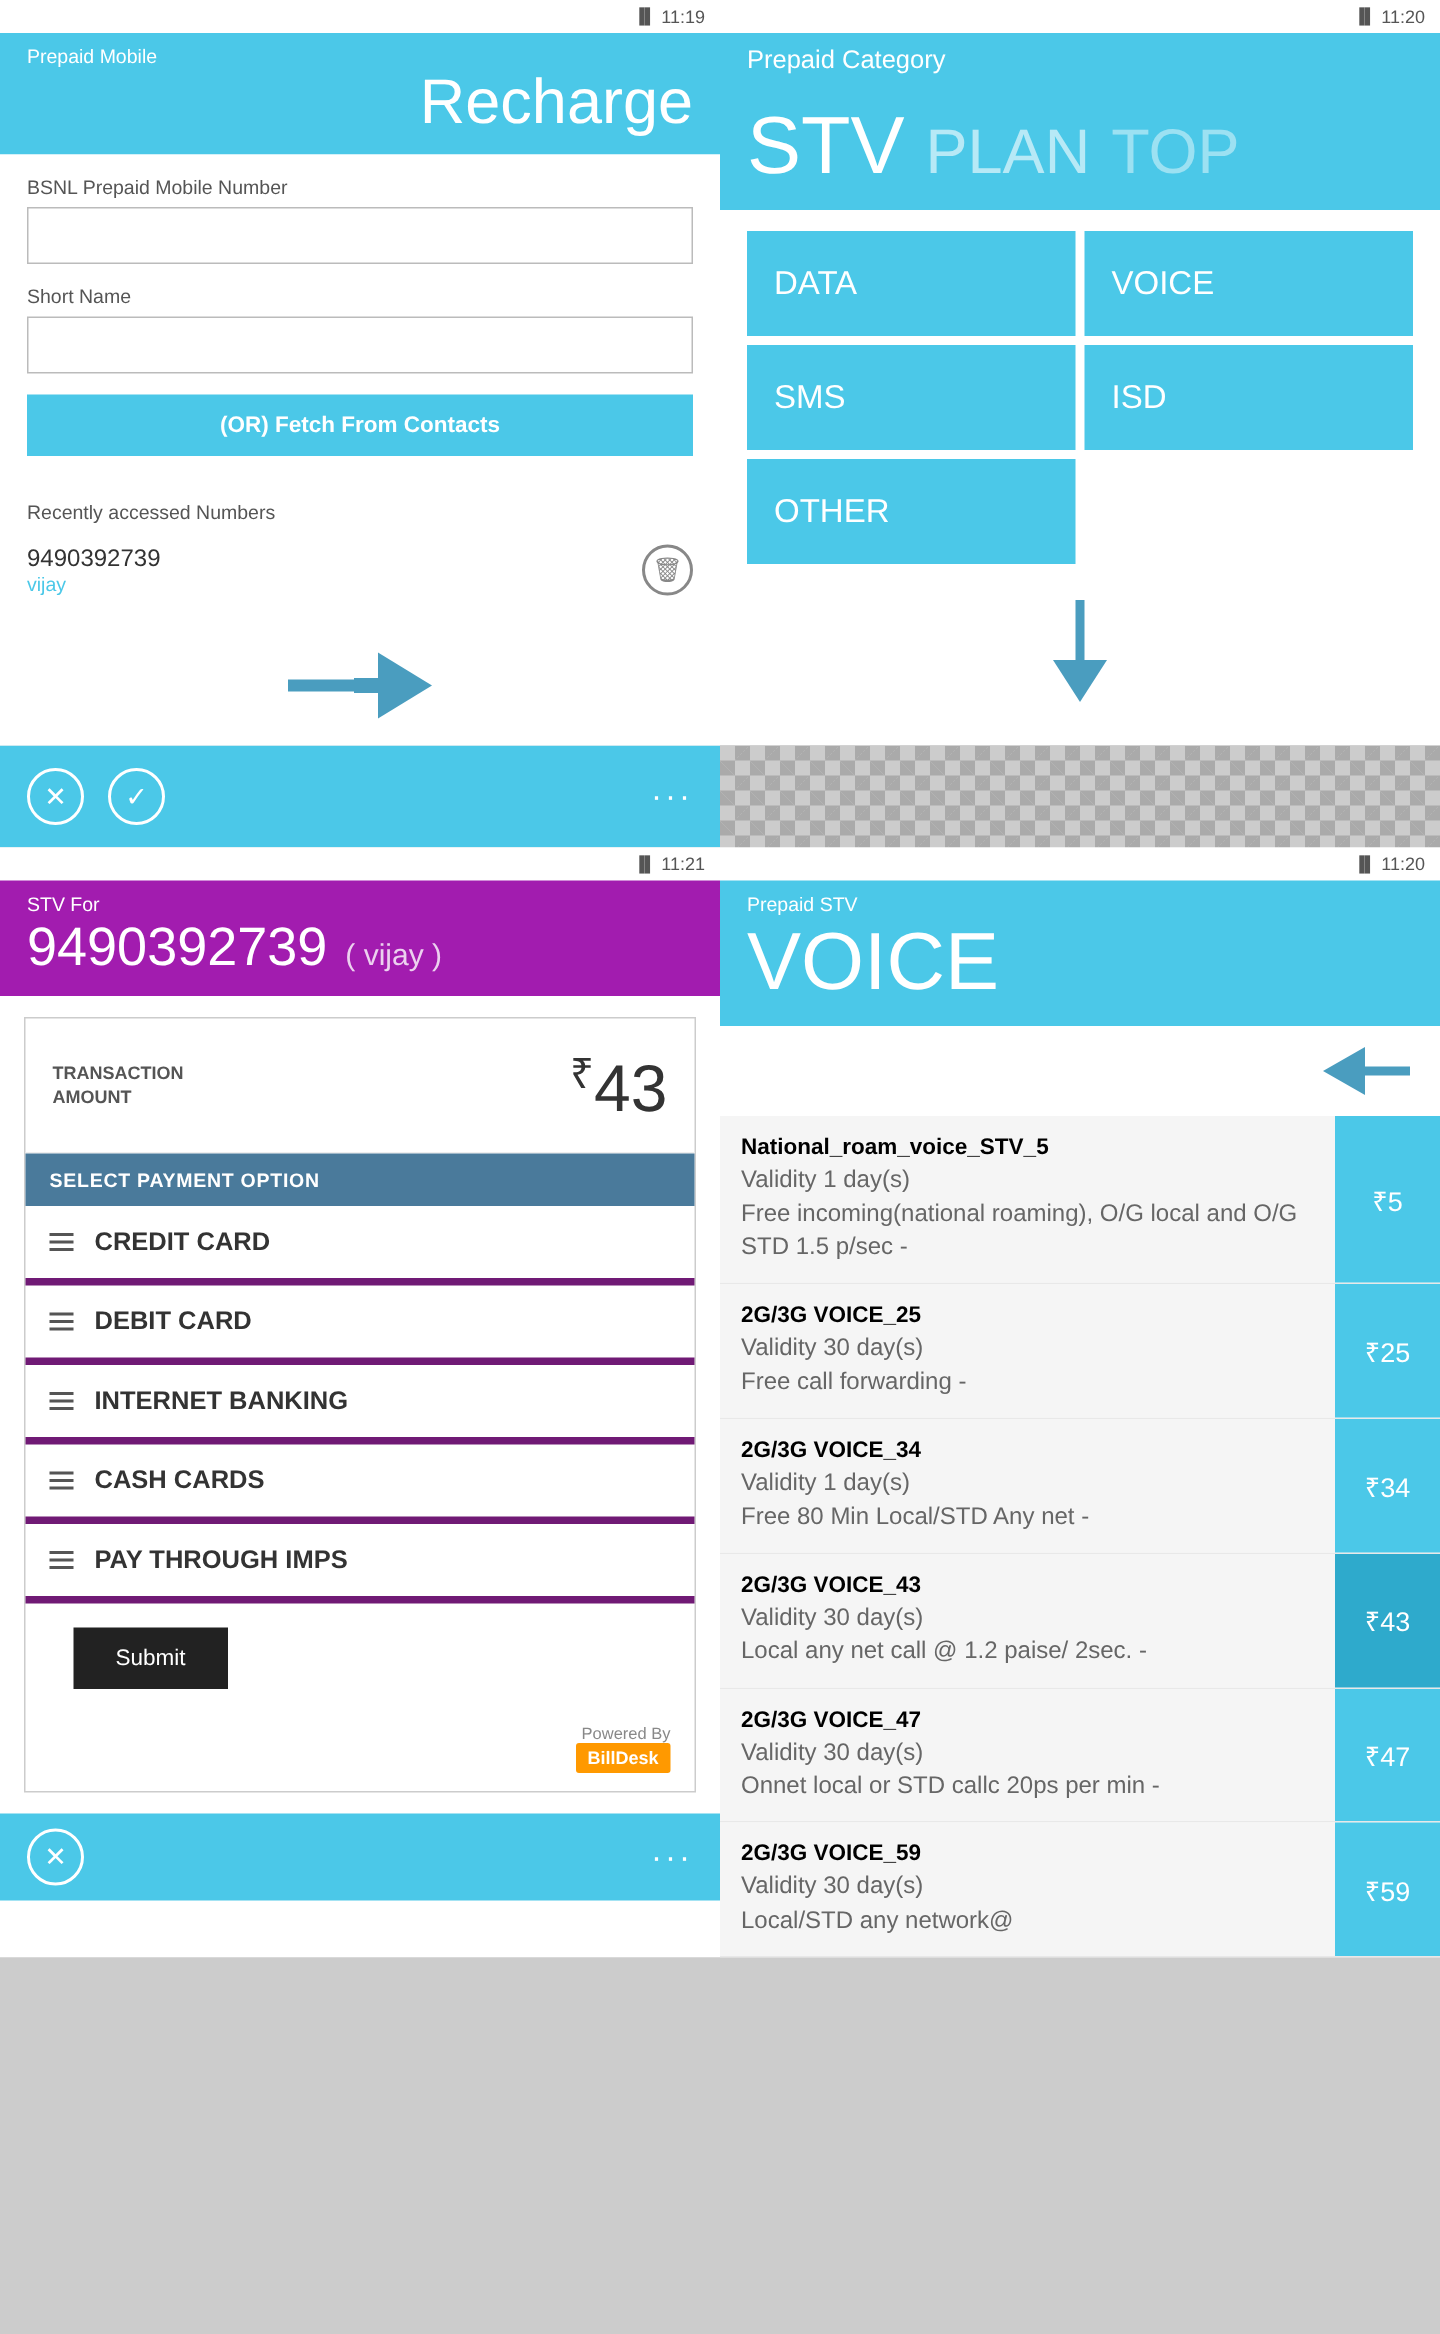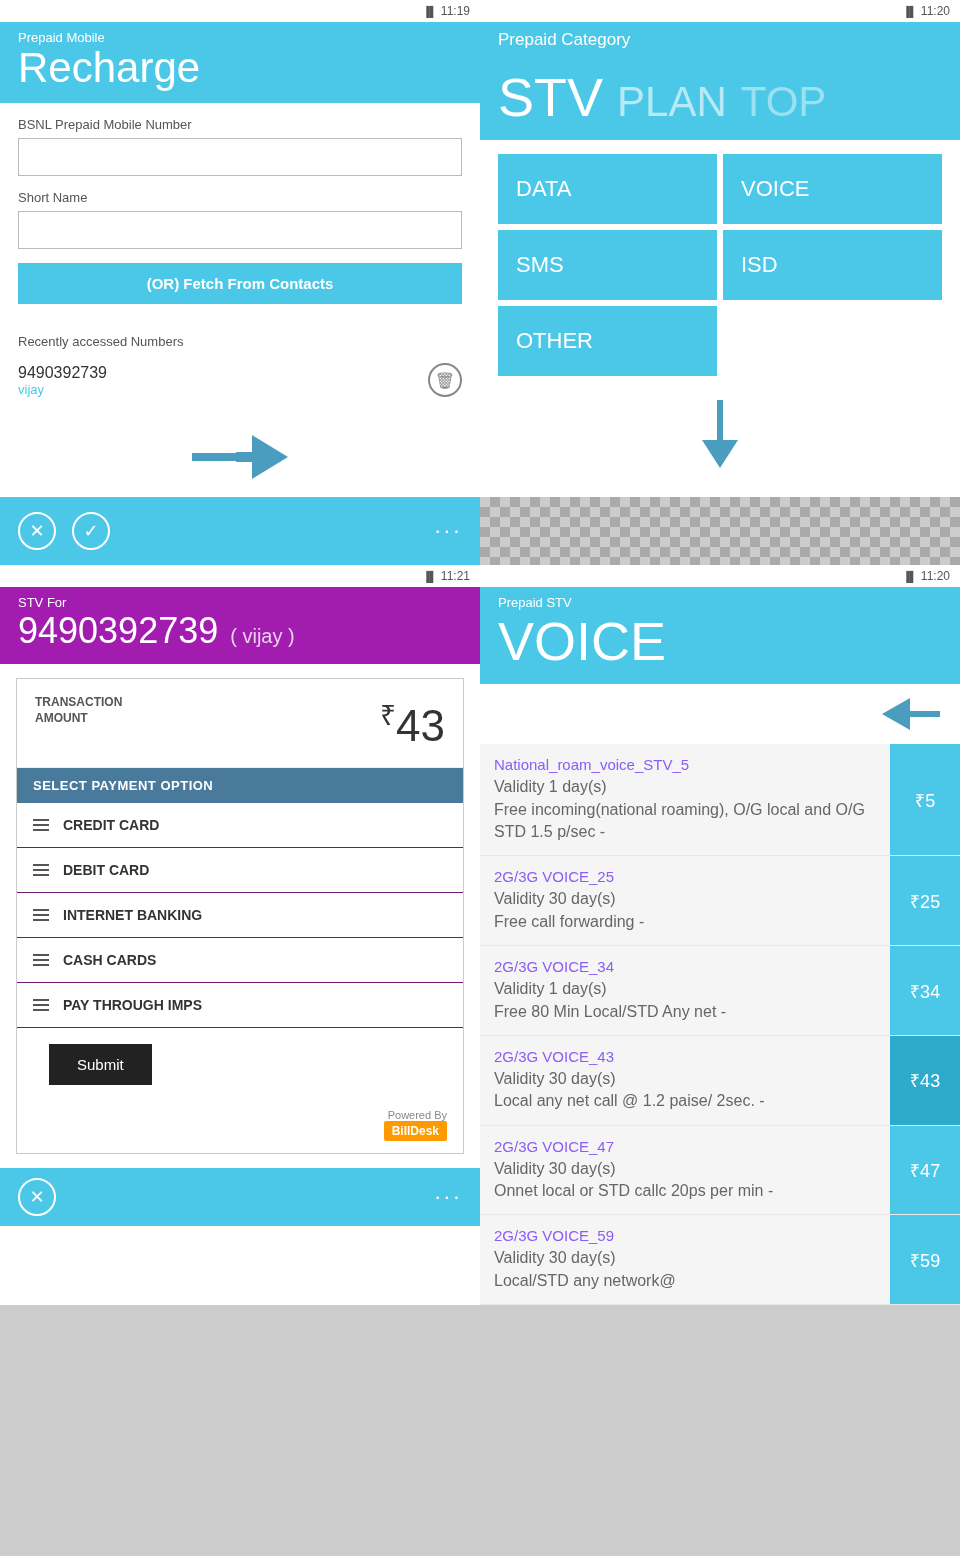--- a/index.html
+++ b/index.html
@@ -51,20 +51,21 @@
     }
     .p1-header .sub-title {
       font-size: 13px;
       color: #fff;
     }
     .p1-header .main-title {
       font-size: 42px;
       color: #fff;
       font-weight: 300;
       line-height: 1.1;
+      text-align: right;
     }
 
     .p1-body {
       padding: 14px 18px;
       background: #fff;
     }
     .p1-body label {
       font-size: 13px;
       color: #555;
       display: block;
@@ -269,21 +270,21 @@
     }
 
     
     .payment-card {
       margin: 14px 16px;
       border: 1px solid #ccc;
       background: #fff;
     }
     .transaction-row {
       display: flex;
-      align-items: flex-start;
+      align-items: center;
       justify-content: space-between;
       padding: 16px 18px;
       border-bottom: 1px solid #eee;
     }
     .transaction-label {
       font-size: 12px;
       color: #555;
       font-weight: bold;
       line-height: 1.3;
       text-transform: uppercase;
@@ -304,23 +305,23 @@
       padding: 10px 16px;
       font-size: 13px;
       font-weight: bold;
       letter-spacing: 0.5px;
     }
 
     .payment-option {
       display: flex;
       align-items: center;
       padding: 14px 16px;
-      border-bottom: 1px solid #701a75;
-      cursor: pointer;
-      font-size: 14px;
+      border-bottom: 5px solid #701a75;
+      cursor: pointer;
+      font-size: 17px;
       font-weight: bold;
       color: #333;
       text-transform: uppercase;
     }
     .payment-option .hamburger {
       margin-right: 14px;
       display: flex;
       flex-direction: column;
       gap: 3px;
     }
@@ -382,22 +383,22 @@
       align-items: stretch;
       border-bottom: 1px solid #e8e8e8;
     }
     .voice-item-info {
       flex: 1;
       padding: 12px 14px;
       background: #f5f5f5;
     }
     .voice-item-name {
       font-size: 15px;
-      color: #8b5cf6;
-      font-weight: 400;
+      color: #000000;
+      font-weight: 700;
       margin-bottom: 3px;
     }
     .voice-item-desc {
       font-size: 16px;
       color: #666;
       line-height: 1.4;
     }
     .voice-item-price {
       width: 70px;
       background: #4bc8e8;

